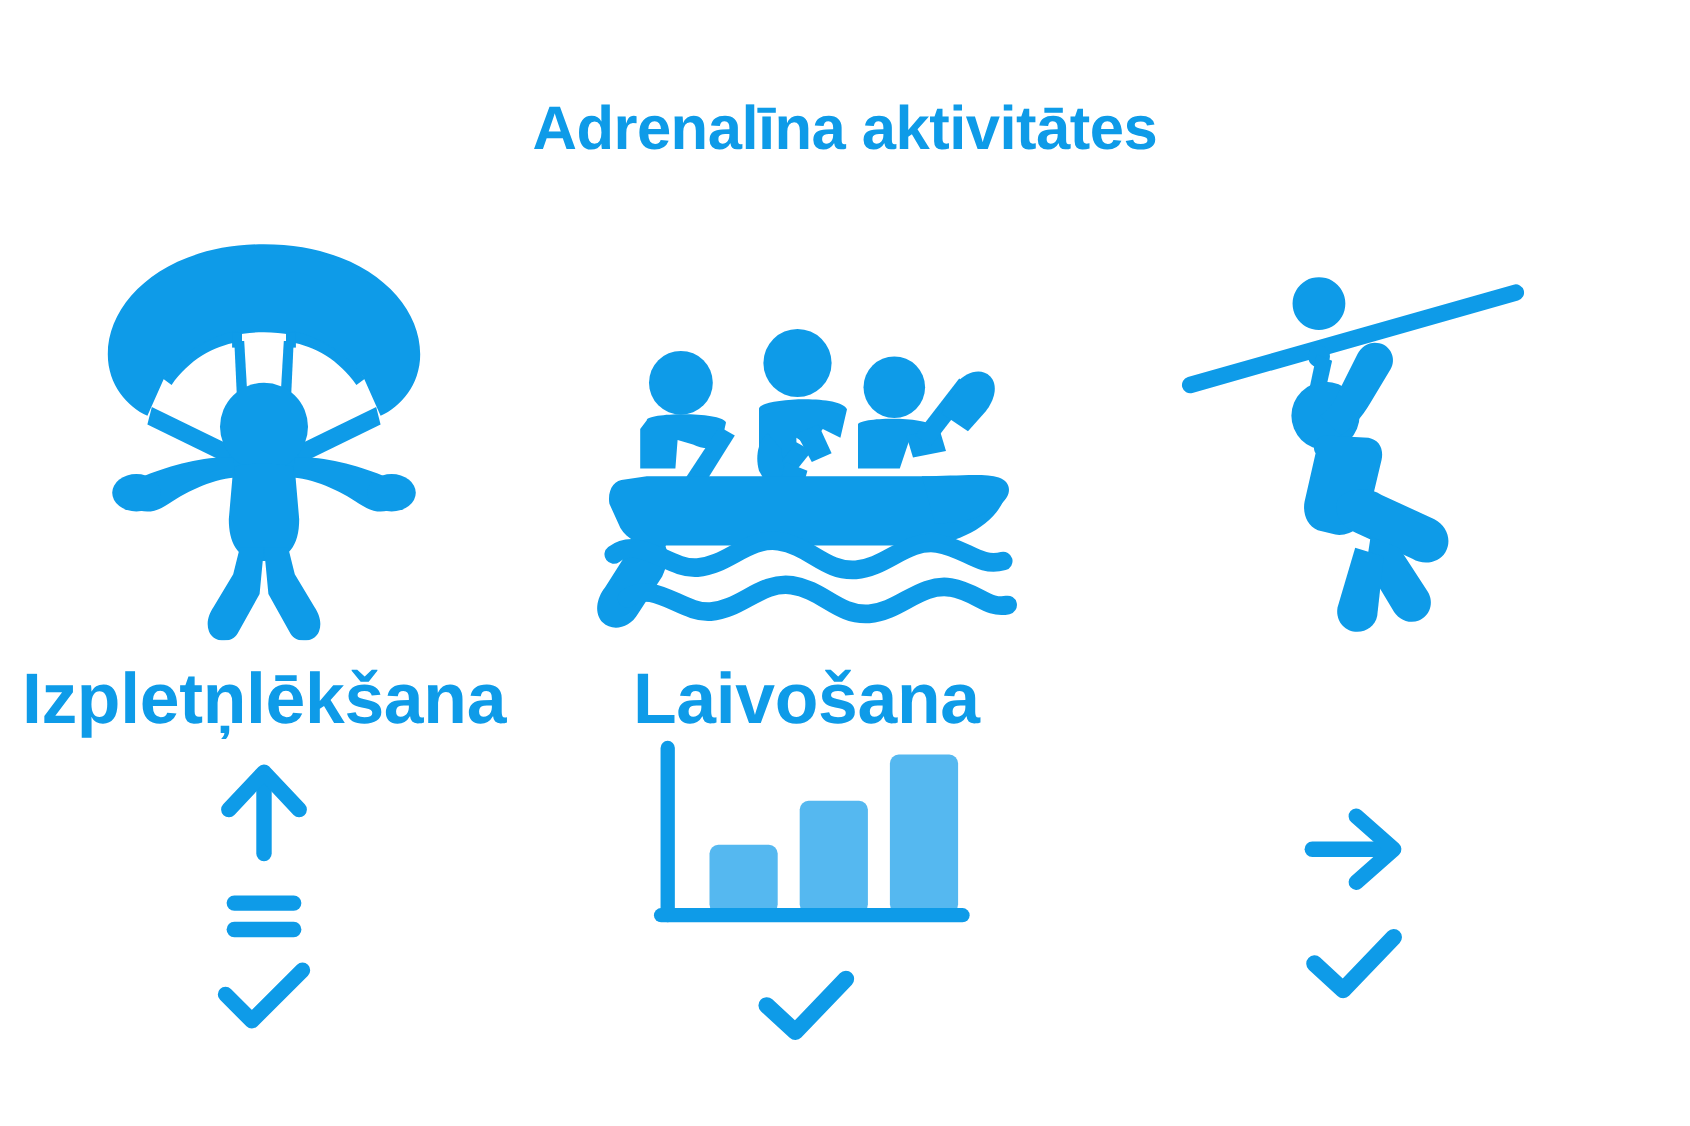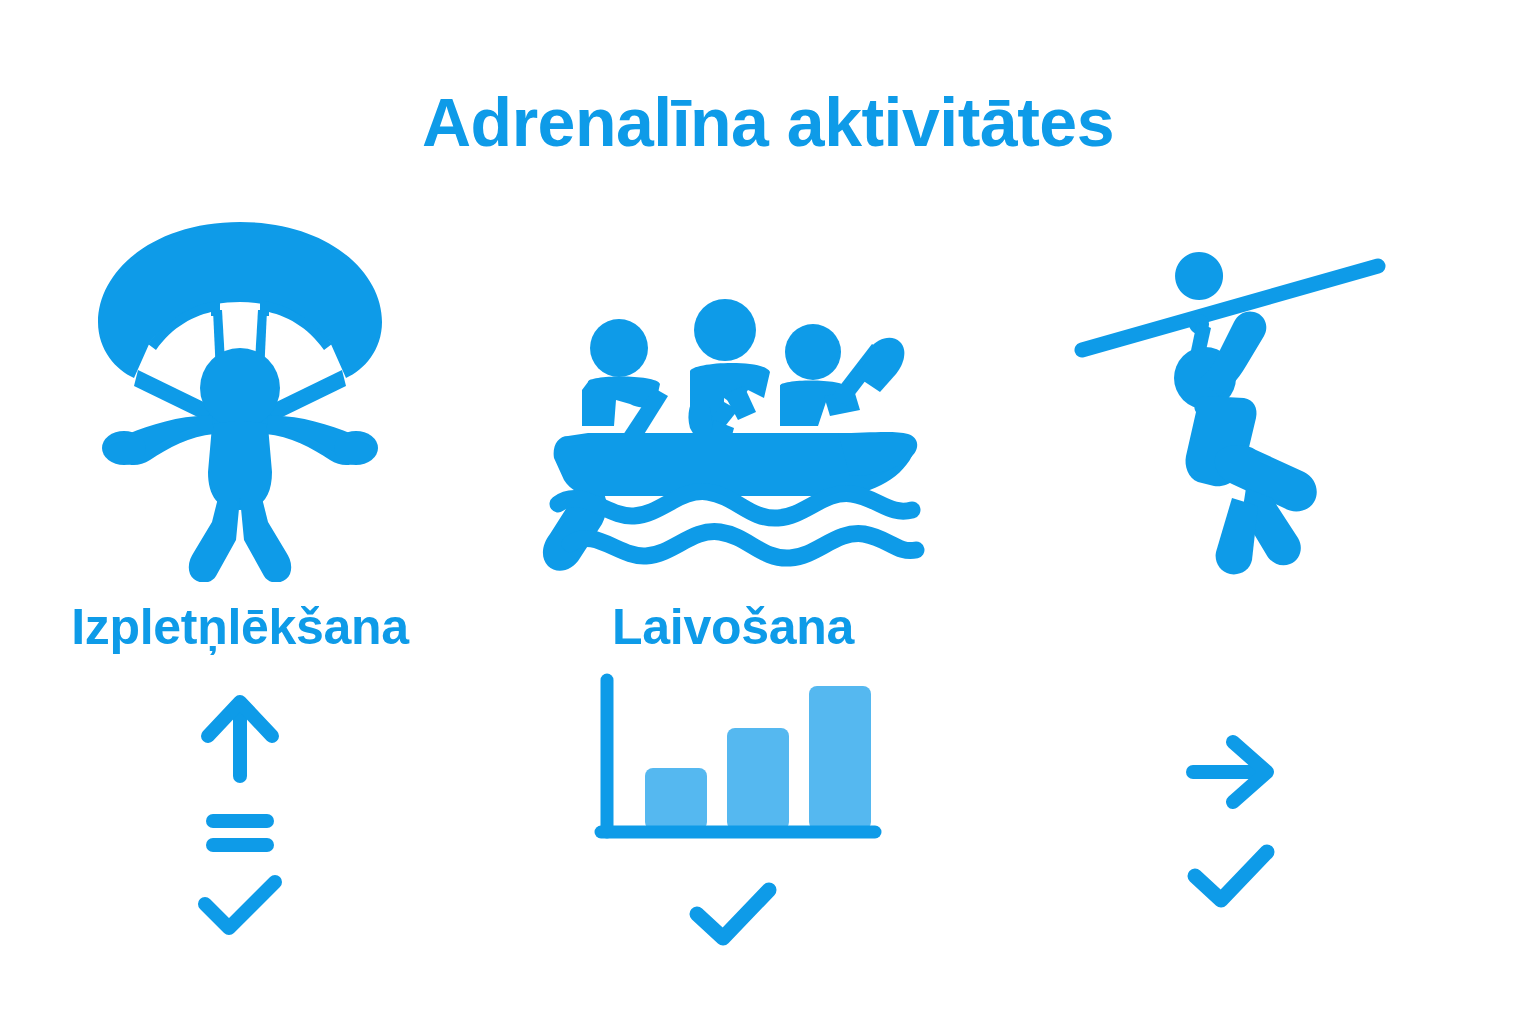--- a/index.html
+++ b/index.html
@@ -21,21 +21,21 @@
     background: #ffffff;
   }
 
   
   .title {
     position: absolute;
     top: 88px;
     left: 0;
     width: 100%;
     text-align: center;
-    font-size: 68px;
+    font-size: 56px;
     font-weight: 700;
     letter-spacing: -0.5px;
     color: #0E9BE8;
     line-height: 1.0;
     white-space: nowrap;
   }
 
   
   .columns {
     position: absolute;
@@ -67,21 +67,21 @@
   }
   .col-1 .hero-icon { top: 0px;  height: 372px; }
   .col-2 .hero-icon { top: 70px; height: 300px; }
   .col-3 .hero-icon { top: 18px; height: 350px; }
 
   .caption {
     position: absolute;
     left: 0;
     width: 100%;
     text-align: center;
-    font-size: 50px;
+    font-size: 65px;
     font-weight: 700;
     color: #0E9BE8;
     line-height: 1.08;
     letter-spacing: -0.3px;
   }
   .col-1 .caption { top: 390px; }
   .col-2 .caption { top: 390px; }
   .col-3 .caption { top: 382px; }
 
   .sub-icons {

